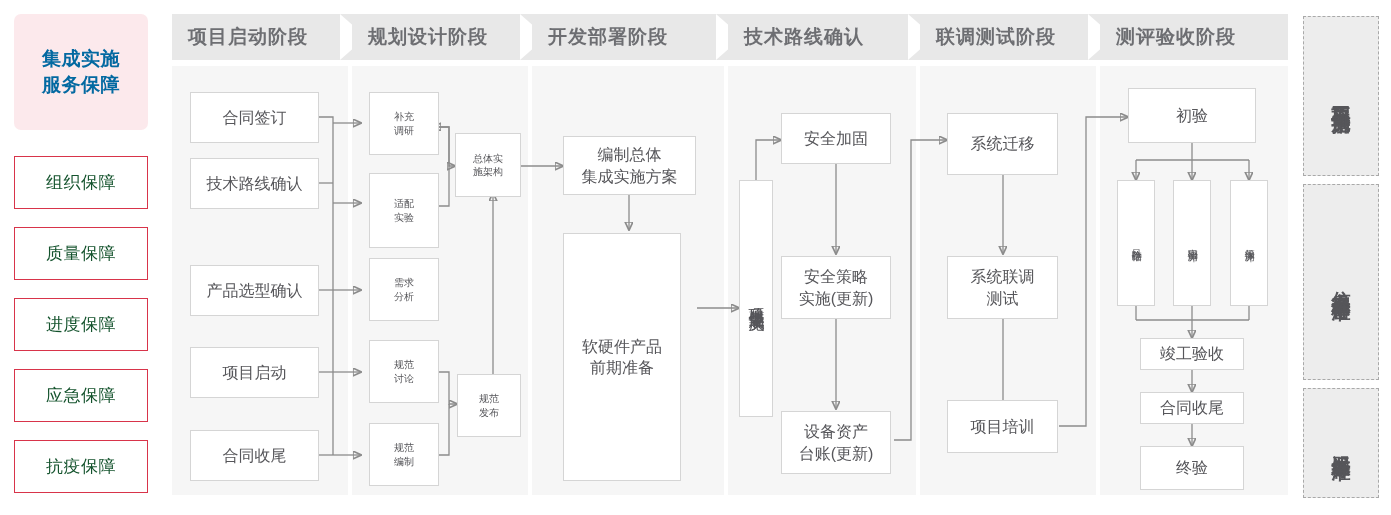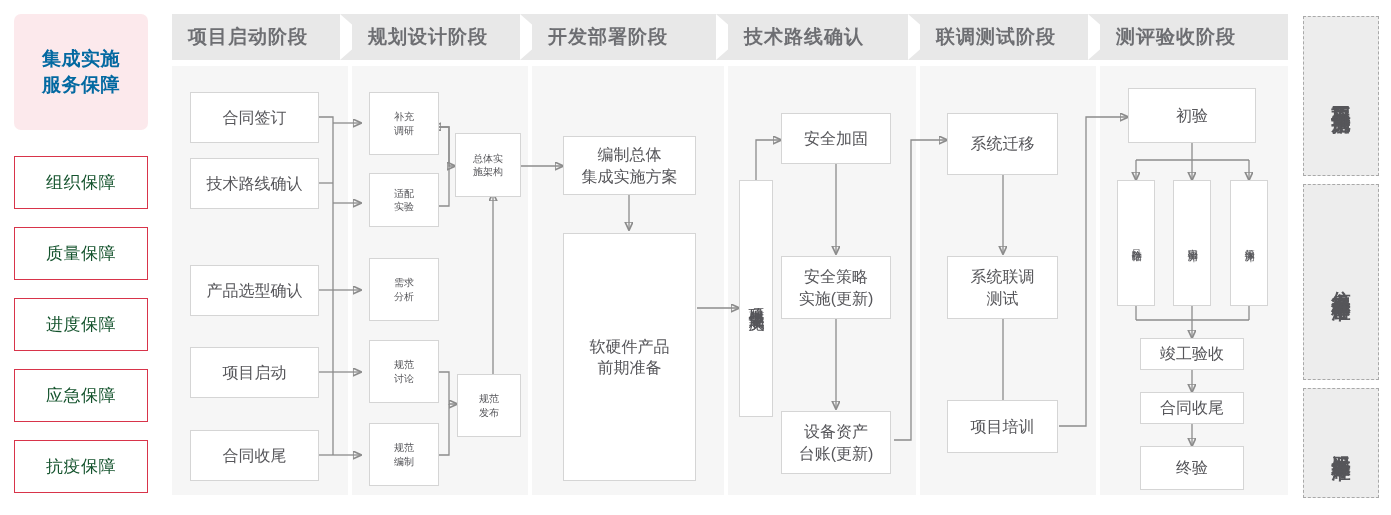--- a/index.html
+++ b/index.html
@@ -230,21 +230,21 @@
   <div class="abs node" style="left:190px;top:347px;width:129px;height:51px">
       <span>项目启动</span>
     </div>
   <div class="abs node" style="left:190px;top:430px;width:129px;height:51px">
       <span>合同收尾</span>
     </div>
 
   <div class="abs node sm" style="left:369px;top:92px;width:70px;height:63px">
       <span>补充<br>调研</span>
     </div>
-  <div class="abs node sm" style="left:369px;top:173px;width:70px;height:54px">
+  <div class="abs node sm" style="left:369px;top:173px;width:70px;height:75px">
       <span>适配<br>实验</span>
     </div>
   <div class="abs node sm" style="left:369px;top:258px;width:70px;height:63px">
       <span>需求<br>分析</span>
     </div>
   <div class="abs node sm" style="left:369px;top:340px;width:70px;height:63px">
       <span>规范<br>讨论</span>
     </div>
   <div class="abs node sm" style="left:369px;top:423px;width:70px;height:63px">
       <span>规范<br>编制</span>
@@ -252,21 +252,21 @@
   <div class="abs node sm" style="left:455px;top:133px;width:66px;height:64px">
       <span>总体实<br>施架构</span>
     </div>
   <div class="abs node sm" style="left:457px;top:374px;width:64px;height:63px">
       <span>规范<br>发布</span>
     </div>
 
   <div class="abs node" style="left:563px;top:136px;width:133px;height:59px">
       <span>编制总体<br>集成实施方案</span>
     </div>
-  <div class="abs node" style="left:563px;top:233px;width:133px;height:248px">
+  <div class="abs node" style="left:563px;top:233px;width:118px;height:248px">
       <span>软硬件产品<br>前期准备</span>
     </div>
 
   <div class="abs node vert" style="left:739px;top:180px;width:34px;height:237px">
       <span>项目整体集成实施</span>
     </div>
   <div class="abs node" style="left:781px;top:113px;width:110px;height:51px">
       <span>安全加固</span>
     </div>
   <div class="abs node" style="left:781px;top:256px;width:110px;height:63px">

